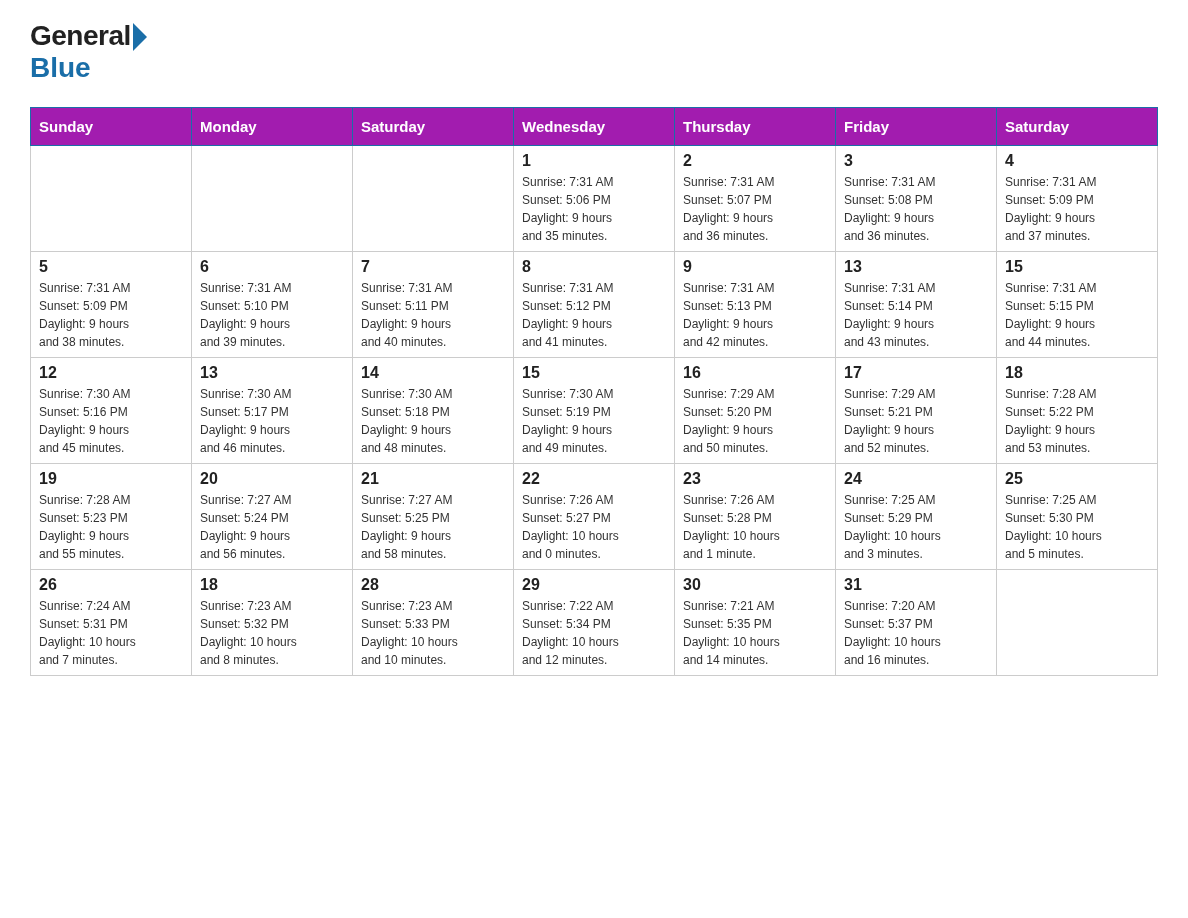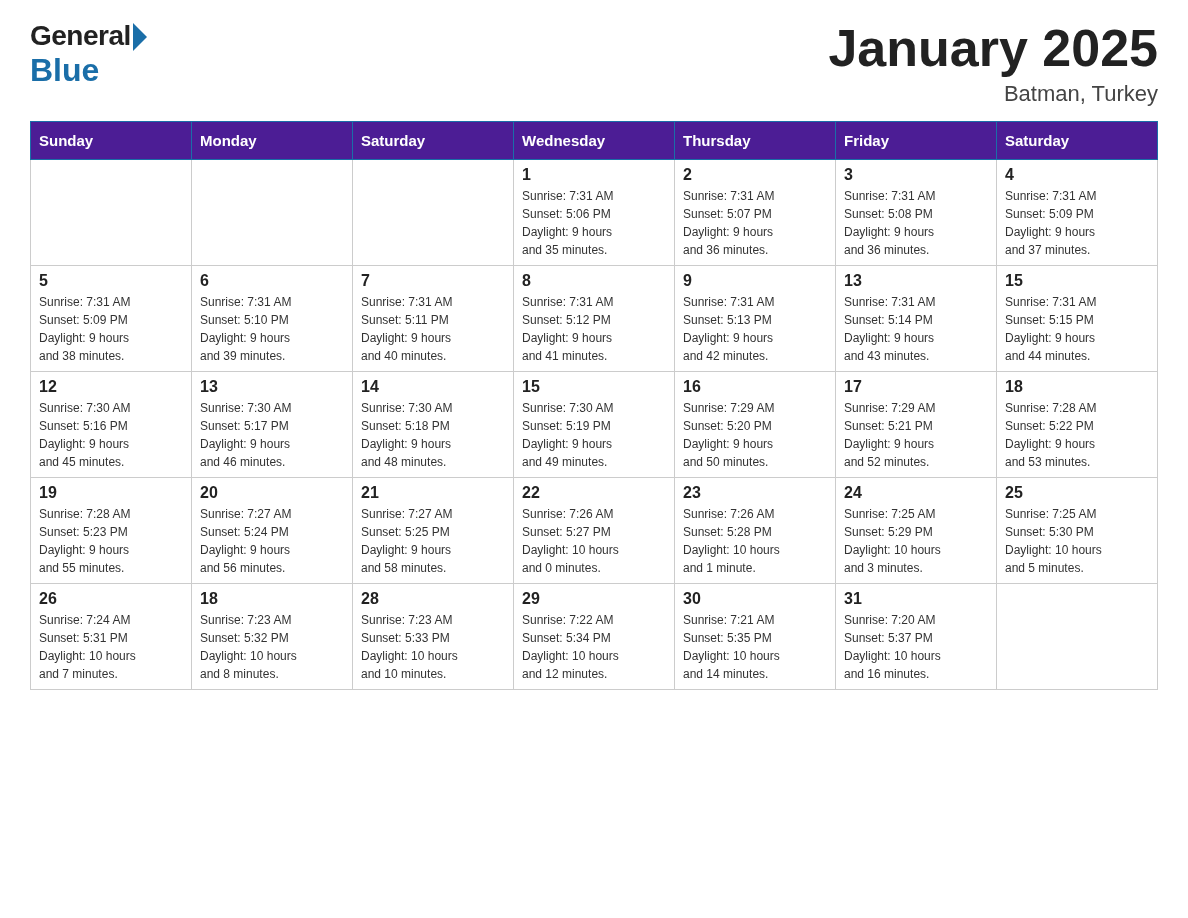--- a/index.html
+++ b/index.html
@@ -8,21 +8,21 @@
       background: #fff;
       color: #222;
       width: 1188px;
       min-height: 918px;
       padding: 20px 30px;
     }
     .header-area {
       display: flex;
       justify-content: space-between;
       align-items: flex-start;
-      margin-bottom: 14px;
+      margin-bottom: 23px;
     }
     .logo {
       display: flex;
       flex-direction: column;
       align-items: flex-start;
     }
     .logo-top {
       display: flex;
       align-items: center;
     }
@@ -35,21 +35,21 @@
     .logo-arrow {
       width: 0;
       height: 0;
       border-left: 14px solid #1a6ea8;
       border-top: 14px solid transparent;
       border-bottom: 14px solid transparent;
       margin-left: 2px;
       margin-top: 2px;
     }
     .logo-blue {
-      font-size: 32px;
+      font-size: 28px;
       font-weight: bold;
       color: #1a6ea8;
       margin-left: 2px;
       text-align: right;
     }
     .title-area {
       text-align: right;
     }
     .month-title {
       font-size: 52px;
@@ -61,21 +61,21 @@
       font-size: 22px;
       color: #444;
       margin-top: 4px;
     }
     .calendar {
       width: 100%;
       border-collapse: collapse;
       table-layout: fixed;
     }
     .calendar thead tr th {
-      background-color: #4c1d95;
+      background-color: #a21caf;
       color: #fff;
       font-size: 15px;
       font-weight: bold;
       padding: 10px 8px;
       text-align: left;
       border: 1px solid #1a6ea8;
     }
     .calendar tbody tr td {
       border: 1px solid #ccc;
       vertical-align: top;
@@ -110,24 +110,20 @@
 </head>
 <body>
 
 <div class="header-area">
   <div class="logo">
     <div class="logo-top">
       <span class="logo-general">General</span>
       <div class="logo-arrow"></div>
     </div>
     <span class="logo-blue" style="margin-left:0;">Blue</span>
-  </div>
-  <div class="title-area">
-    <div class="month-title">January 2025</div>
-    <div class="location-title">Batman, Turkey</div>
   </div>
 </div>
 
 <table class="calendar">
   <thead>
     <tr>
     <th>Sunday</th>
         <th>Monday</th>
         <th>Saturday</th>
         <th>Wednesday</th>

